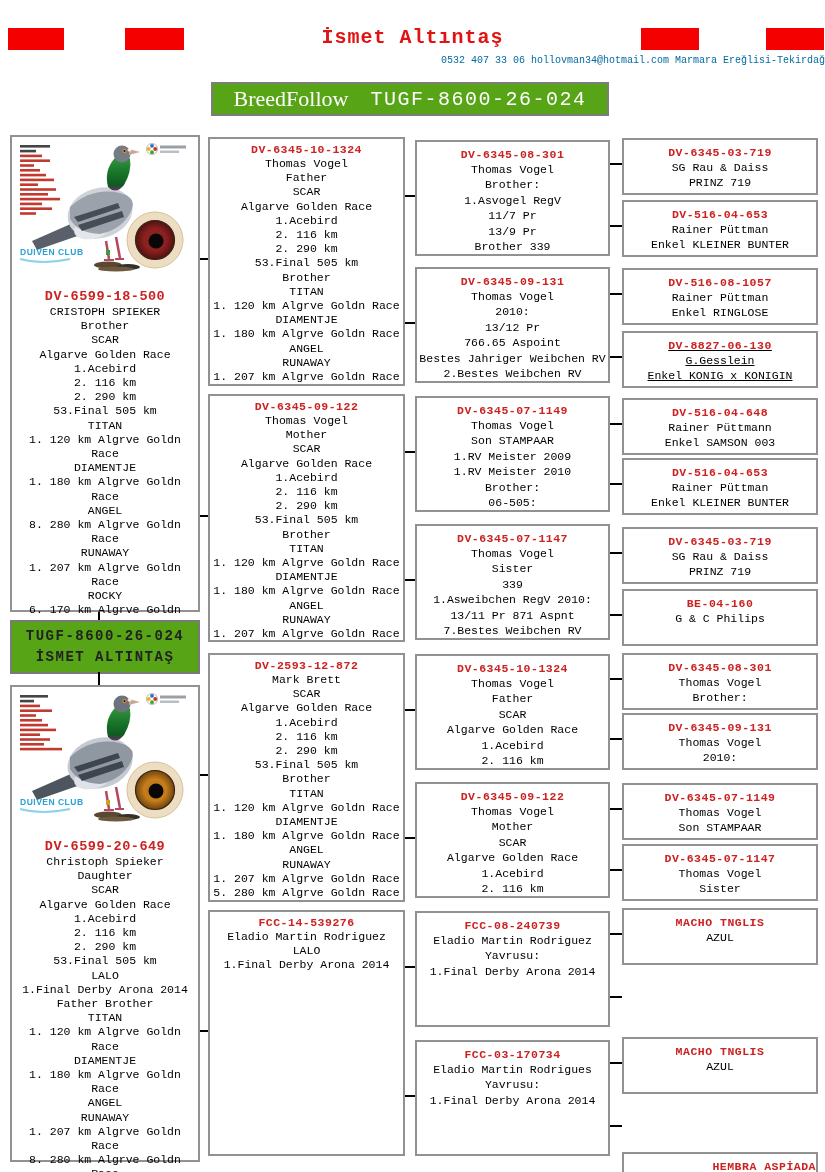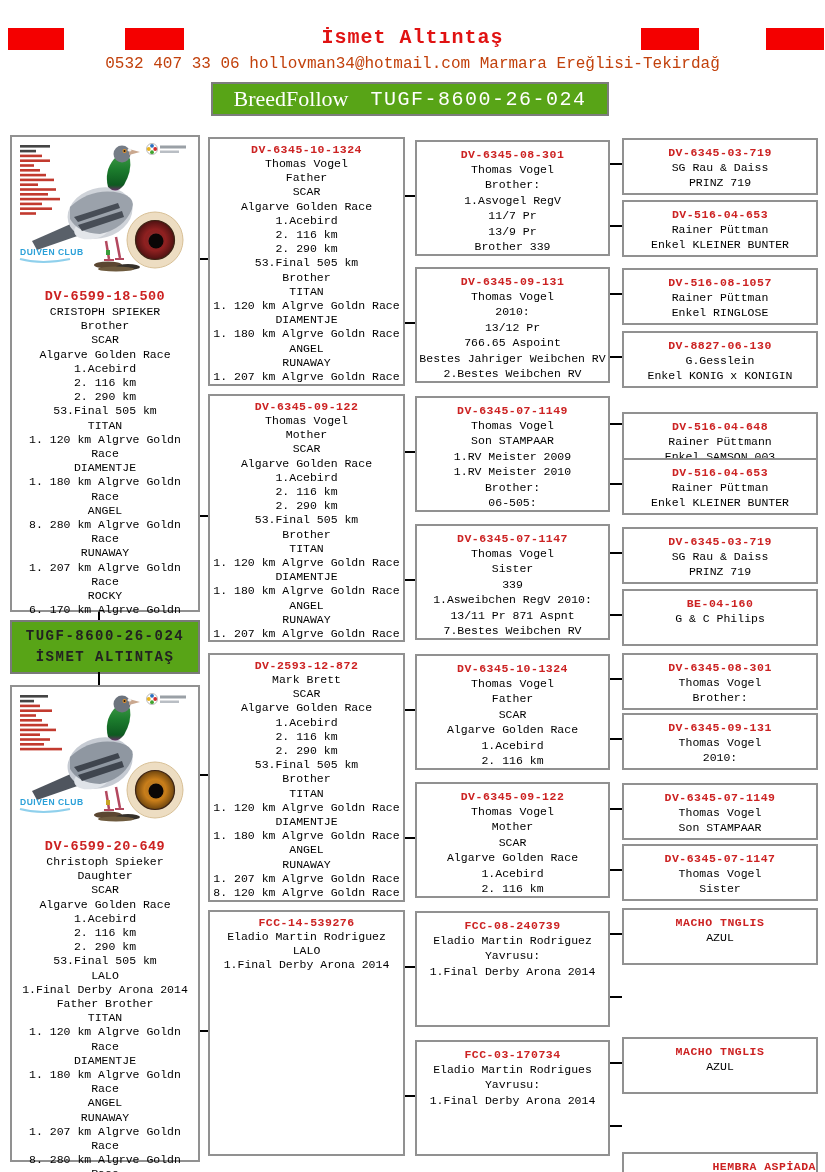--- a/index.html
+++ b/index.html
@@ -1,21 +1,21 @@
 <!DOCTYPE html>
 <html><head>
 <meta charset="utf-8">
 <style>
   html,body{margin:0;padding:0;background:#fff;}
   #page{position:relative;width:825px;height:1172px;background:#fff;overflow:hidden;
         font-family:"Liberation Mono","DejaVu Sans Mono",monospace;color:#000;}
   .rbar{position:absolute;top:28px;height:22px;background:#f40000;}
   #title{position:absolute;top:26px;left:0;width:100%;text-align:center;
          font-size:20px;font-weight:bold;color:#e01212;letter-spacing:1px;}
-  #contact{position:absolute;top:55px;left:0;width:100%;text-align:center;font-size:16px;color:#c2410c;}
+  #contact{position:absolute;top:55px;left:0;width:100%;text-align:right;font-size:10px;color:#0369a1;}
   #banner{position:absolute;left:211px;top:82px;width:394px;height:30px;background:#58a417;
           border:2px solid #7d7d7d;display:flex;align-items:center;justify-content:center;gap:22px;color:#fff;}
   #banner .brand{font-family:"Liberation Serif","DejaVu Serif",serif;font-size:22px;}
   #banner .bring{font-size:20px;letter-spacing:1.5px;}
   .pbox{position:absolute;background:#fff;border:2px solid #919191;text-align:center;box-sizing:content-box;}
   .ring{color:#cc2222;font-weight:bold;letter-spacing:.5px;font-size:11.5px;line-height:15px;}
   .body{white-space:pre-line;font-size:11.5px;color:#000;}
   .g1{left:10px;width:186px;}
   .g1 .ring{font-size:13.5px;margin-top:13px;line-height:17px;}
   .g1 .body{line-height:14.2px;}
@@ -280,21 +280,21 @@
 2. 290 km
 53.Final 505 km
 Brother
 TITAN
 1. 120 km Algrve Goldn Race
 DIAMENTJE
 1. 180 km Algrve Goldn Race
 ANGEL
 RUNAWAY
 1. 207 km Algrve Goldn Race
-8. 120 km Algrve Goldn Race</div>
+5. 280 km Algrve Goldn Race</div>
   </div>
   <div class="pbox g2" style="top:910px;height:239px;">
     <div class="ring">FCC-14-539276</div>
     <div class="body">Eladio Martin Rodriguez
 LALO
 1.Final Derby Arona 2014</div>
   </div>
 
   <div class="pbox g3" style="top:140px;height:107px;">
     <div class="ring">DV-6345-08-301</div>
@@ -371,26 +371,26 @@
   <div class="pbox g4" style="top:200px;height:48px;">
     <div class="ring">DV-516-04-653</div>
     <div class="body">Rainer Püttman
 Enkel KLEINER BUNTER</div>
   </div>
   <div class="pbox g4" style="top:268px;height:48px;">
     <div class="ring">DV-516-08-1057</div>
     <div class="body">Rainer Püttman
 Enkel RINGLOSE</div>
   </div>
-  <div class="pbox g4" style="top:331px;height:48px;">
+  <div class="pbox g4" style="top:331px;height:48px;text-decoration:underline;">
     <div class="ring">DV-8827-06-130</div>
     <div class="body">G.Gesslein
 Enkel KONIG x KONIGIN</div>
   </div>
-  <div class="pbox g4" style="top:412px;height:48px;text-align:center;">
+  <div class="pbox g4" style="top:398px;height:48px;text-align:center;">
     <div class="ring">DV-516-04-648</div>
     <div class="body">Rainer Püttmann
 Enkel SAMSON 003</div>
   </div>
   <div class="pbox g4" style="top:458px;height:48px;">
     <div class="ring">DV-516-04-653</div>
     <div class="body">Rainer Püttman
 Enkel KLEINER BUNTER</div>
   </div>
   <div class="pbox g4" style="top:527px;height:48px;">

